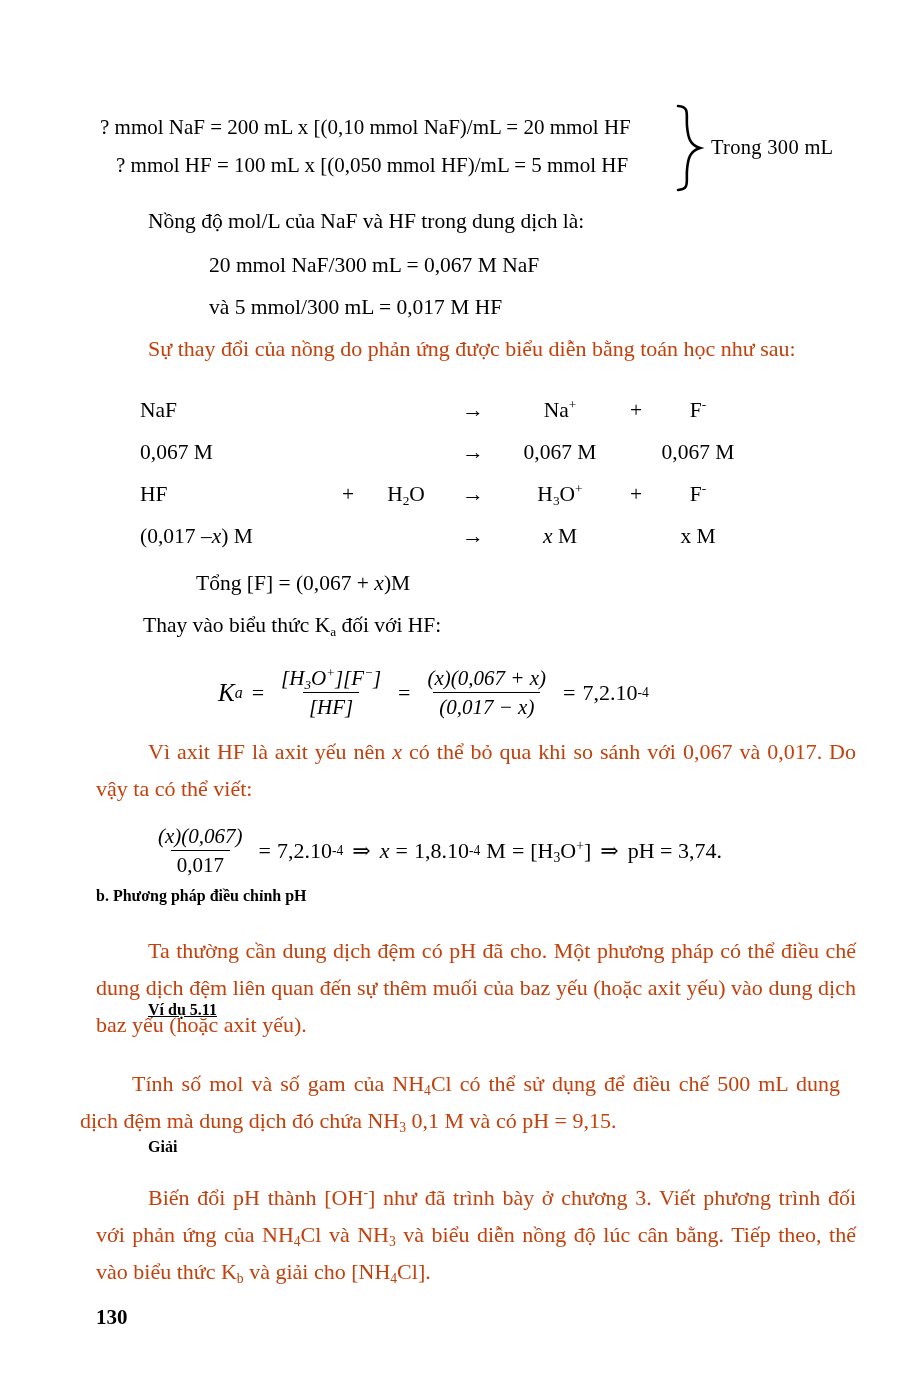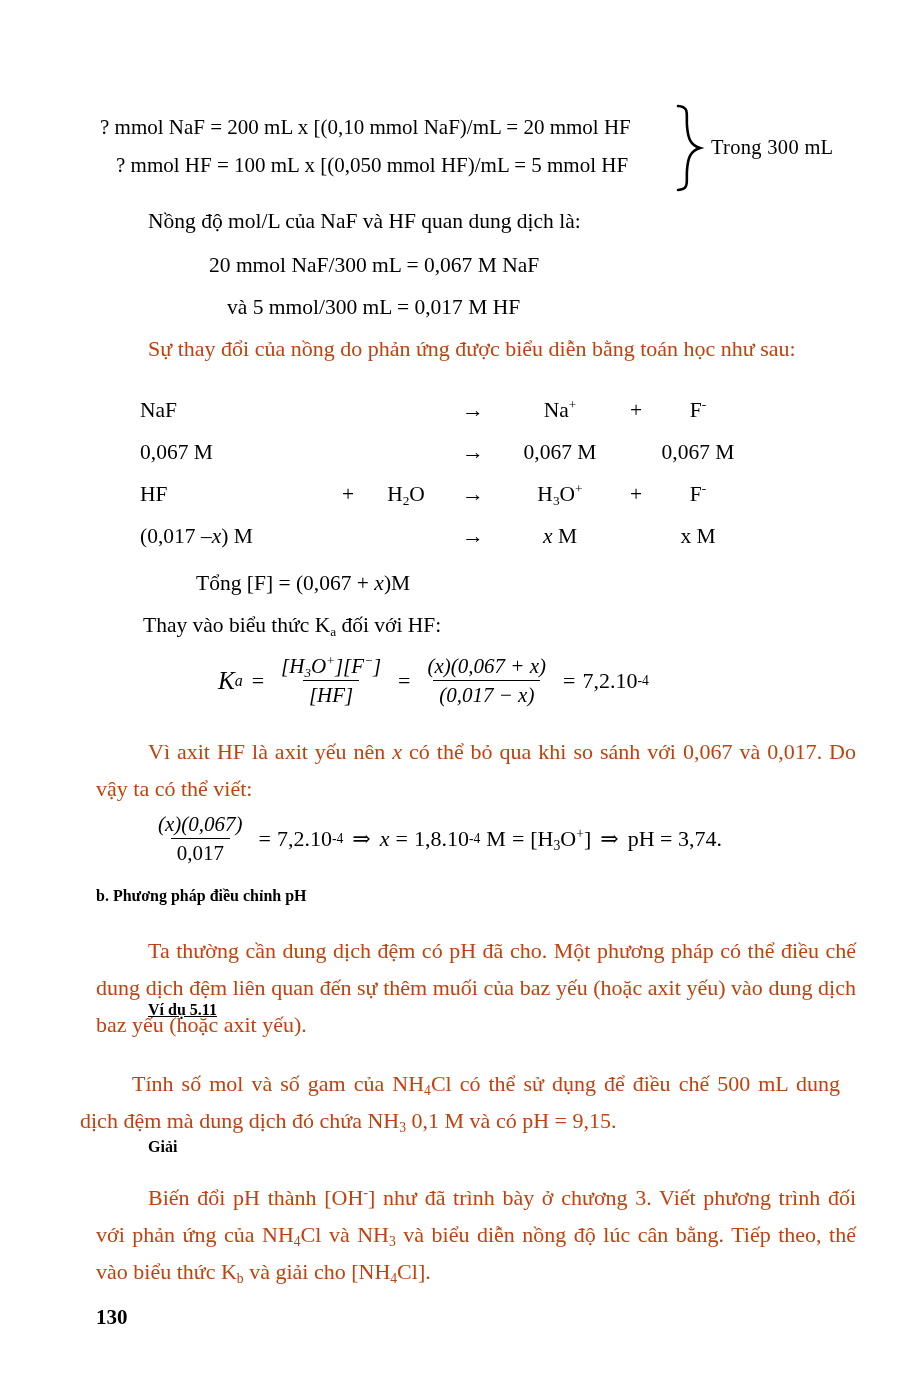--- a/index.html
+++ b/index.html
@@ -124,21 +124,21 @@
     align-items: center;
     font-family: "Liberation Serif", "DejaVu Serif", serif;
     font-size: 22px;
     white-space: nowrap;
   }
   .frac {
     display: inline-flex;
     flex-direction: column;
     align-items: center;
     vertical-align: middle;
-    margin: 4px 4px;
+    margin: 16px 4px;
   }
   .frac .num {
     padding: 0 6px 1px 6px;
     font-size: 21px;
   }
   .frac .den {
     padding: 2px 6px 0 6px;
     border-top: 1.6px solid #000;
     font-size: 21px;
   }
@@ -190,25 +190,25 @@
 
     <div id="calc-brace">
       <svg width="34" height="88" viewBox="0 0 34 88" aria-hidden="true">
         <path d="M4 2 C 16 3, 12 10, 13 22 C 14 34, 16 41, 26 44 C 16 47, 14 54, 13 66 C 12 78, 16 85, 4 86" fill="none" stroke="#000" stroke-width="2.6" stroke-linecap="round"></path>
       </svg>
     </div>
 
     <div id="calc-note">Trong 300  mL</div>
   </div>
 
-  <div class="center-ish" style="left:148px; top:203px; width:700px;">Nồng độ mol/L của NaF và HF quan dung dịch là:</div>
+  <div class="center-ish" style="left:148px; top:203px; width:700px;">Nồng độ mol/L của NaF và HF trong dung dịch là:</div>
 
   <div class="center-ish" style="left:209px; top:247px; width:650px;">20 mmol NaF/300 mL = 0,067 M NaF</div>
 
-  <div class="center-ish" style="left:209px; top:289px; width:650px;margin-left:18px;">và 5 mmol/300 mL = 0,017 M HF</div>
+  <div class="center-ish" style="left:209px; top:289px; width:650px;">và 5 mmol/300 mL = 0,017 M HF</div>
 
   <div class="para indent" style="left:96px; top:330px; width:760px;">Sự thay đổi của nồng do phản ứng được biểu diễn bằng toán học như sau:</div>
 
   <div id="reaction-table">
 
     <div class="rxn-row">
       <span class="rx-c1">NaF</span>
       <span class="rx-c2"></span>
       <span class="rx-c3"></span>
       <span class="rx-c4 arrow">→</span>

